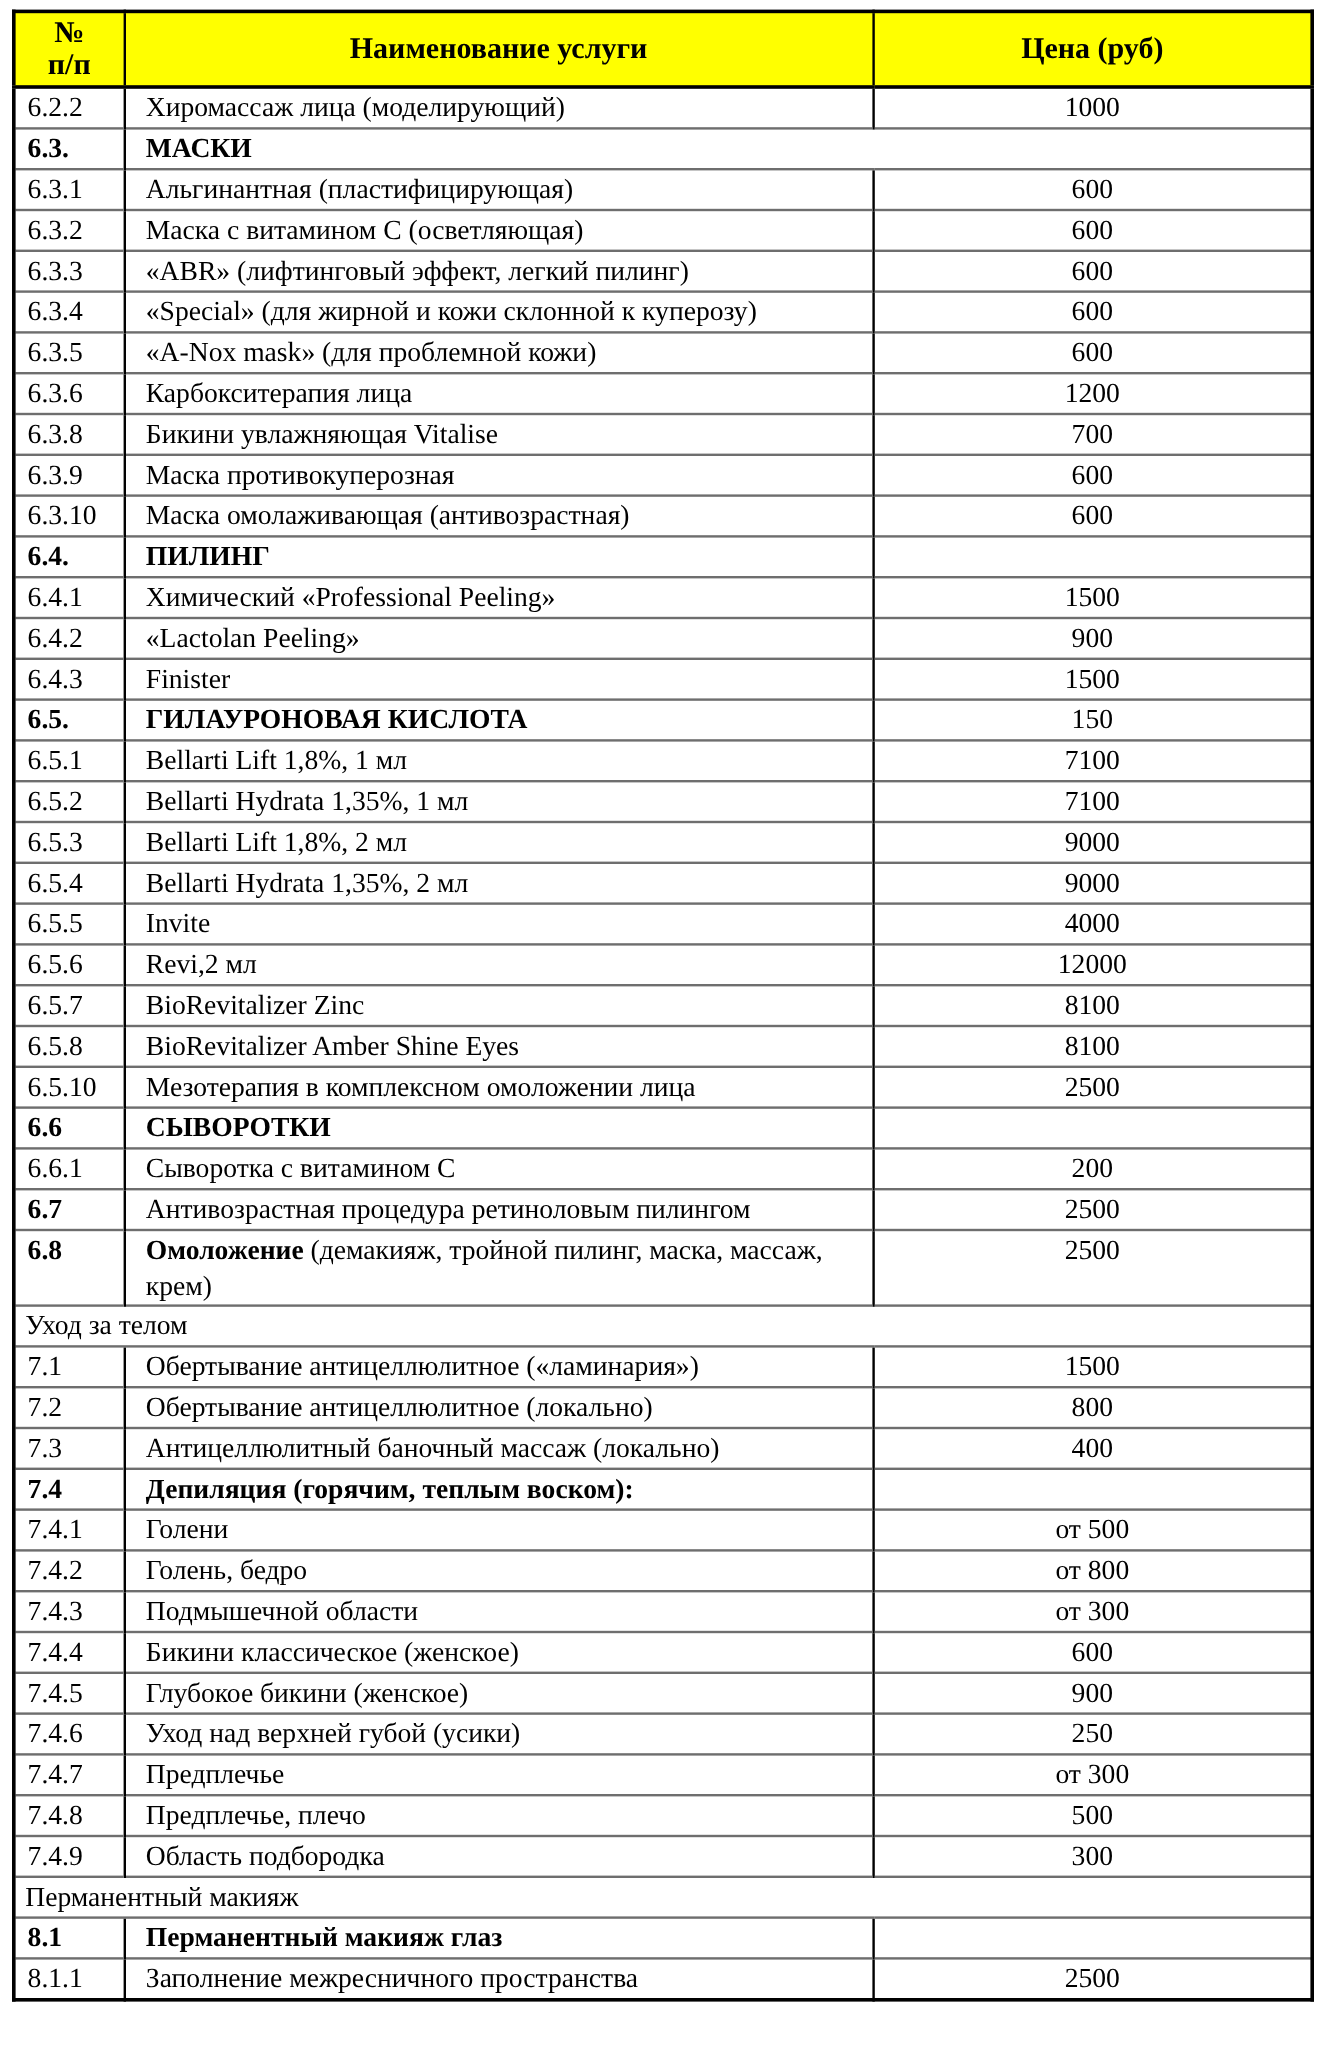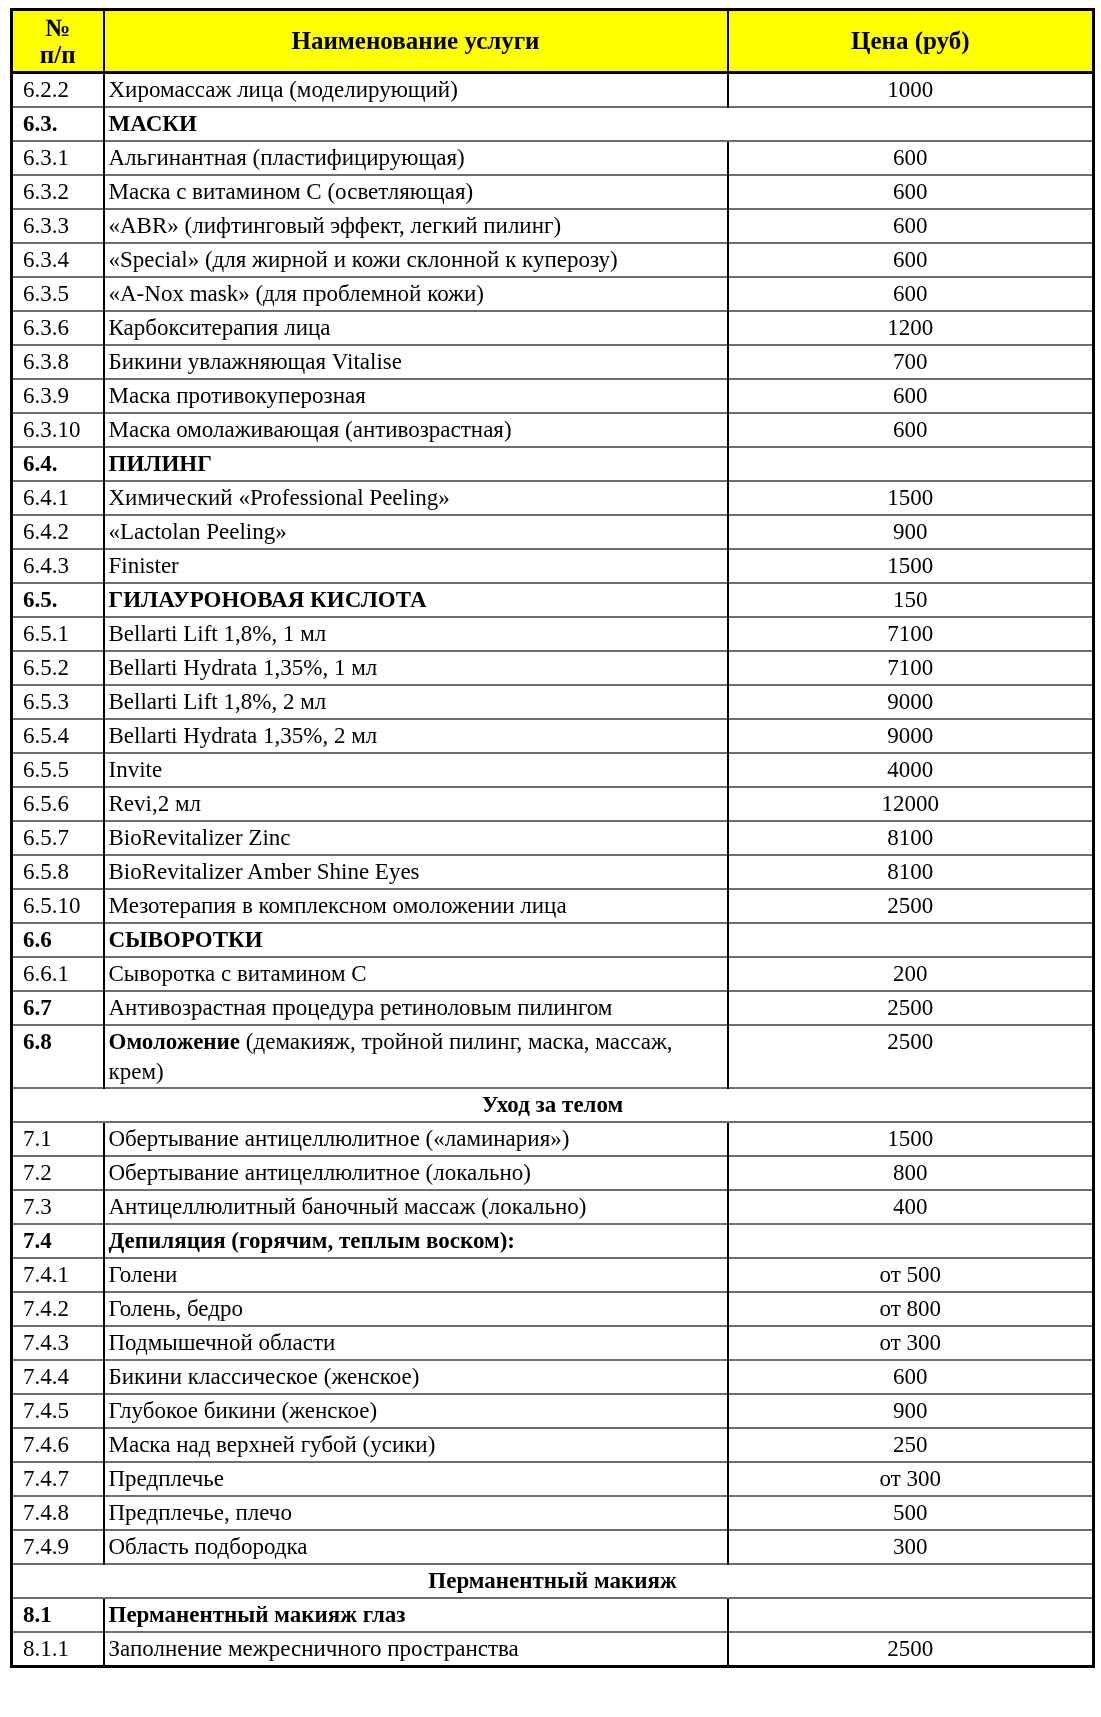--- a/index.html
+++ b/index.html
@@ -53,25 +53,25 @@
     font-size: 23px;
     line-height: 30px;
     vertical-align: top;
     padding: 1px 8px 0 8px;
     overflow: hidden;
   }
   tbody td:first-child { border-left: none; }
   tbody tr:first-child td { border-top: 2px solid #a16207; }
 
   td.num   { padding-left: 10px; white-space: nowrap; }
-  td.name  { padding-left: 4px; }
+  td.name  { padding-left: 17px; }
   td.price { text-align: center; }
   td.cat-cell {
-    text-align: center;
-    font-weight: bold;
+    text-align: left;
+    font-weight: normal;
   }
   .b { font-weight: bold; }
 </style>
 </head>
 <body>
 
 <div class="page">
   <div class="table-wrap">
     <table class="price-table">
       <colgroup>
@@ -277,21 +277,21 @@
             <td class="name">Бикини классическое (женское)</td>
             <td class="price">600</td>
           </tr>
           <tr>
             <td class="num">7.4.5</td>
             <td class="name">Глубокое бикини (женское)</td>
             <td class="price">900</td>
           </tr>
           <tr>
             <td class="num">7.4.6</td>
-            <td class="name">Маска над верхней губой (усики)</td>
+            <td class="name">Уход над верхней губой (усики)</td>
             <td class="price">250</td>
           </tr>
           <tr>
             <td class="num">7.4.7</td>
             <td class="name">Предплечье</td>
             <td class="price">от 300</td>
           </tr>
           <tr>
             <td class="num">7.4.8</td>
             <td class="name">Предплечье, плечо</td>

